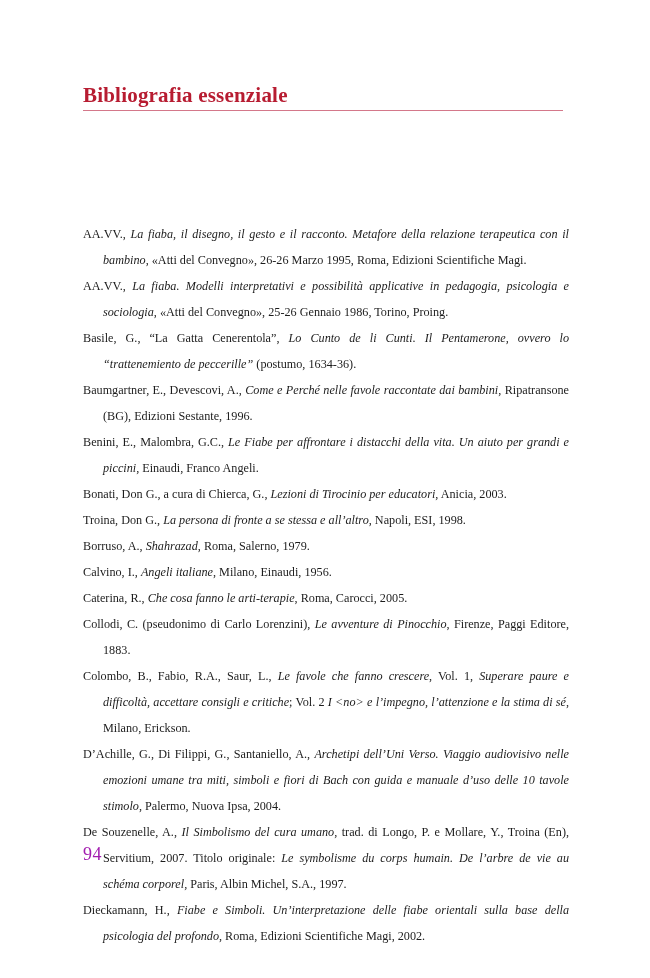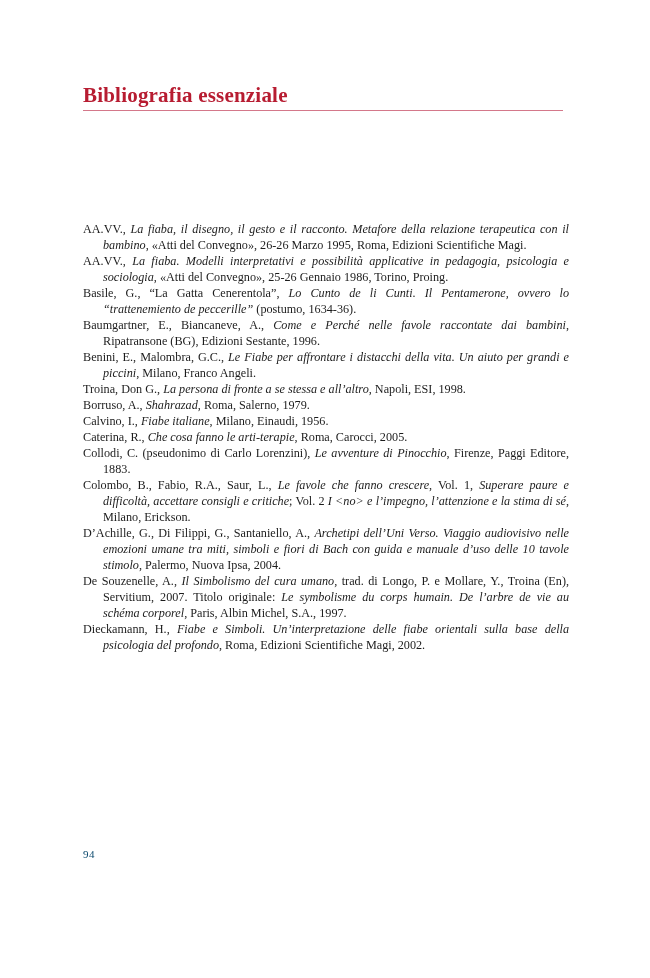--- a/index.html
+++ b/index.html
@@ -40,58 +40,59 @@
     border-bottom: 1px solid var(--rule);
   }
   .bibliography {
     position: absolute;
     left: 83px;
     width: 486px;
     top: 221px;
   }
   .entry {
     font-size: 12.2px;
-    line-height: 16px;
+    line-height: 26px;
     text-align: justify;
     text-indent: -20px;
     padding-left: 20px;
     color: var(--ink);
   }
   .entry .it { font-style: italic; }
   .entry .rm { font-style: normal; }
   .page-footer {
     position: absolute;
     left: 83px;
     top: 844px;
   }
   .page-number {
-    font-size: 11px;
-    color: #0c4a6e;
+    font-size: 18px;
+    color: #a21caf;
     letter-spacing: 0.5px;
   }
 </style>
 </head>
 <body>
 
 <div class="page">
 
   <header class="page-header">
     <h1 class="heading">Bibliografia essenziale</h1>
     <div class="heading-rule"></div>
   </header>
 
   <main class="bibliography" id="bibliography">
       <p class="entry"><span class="rm">AA.VV., </span><span class="it">La fiaba, il disegno, il gesto e il racconto. Metafore della relazione terapeutica con il bambino</span><span class="rm">, «Atti del Convegno», 26-26 Marzo 1995, Roma, Edizioni Scientifiche Magi.</span></p>
       <p class="entry"><span class="rm">AA.VV., </span><span class="it">La fiaba. Modelli interpretativi e possibilità applicative in pedagogia, psicologia e sociologia</span><span class="rm">, «Atti del Convegno», 25-26 Gennaio 1986, Torino, Proing.</span></p>
       <p class="entry"><span class="rm">Basile, G., “La Gatta Cenerentola”, </span><span class="it">Lo Cunto de li Cunti. Il Pentamerone, ovvero lo “trattenemiento de peccerille”</span><span class="rm"> (postumo, 1634-36).</span></p>
-      <p class="entry"><span class="rm">Baumgartner, E., Biancaneve, A., </span><span class="it">Come e Perché nelle favole raccontate dai bambini</span><span class="rm">, Ripatransone (BG), Edizioni Sestante, 1996.</span></p>
-      <p class="entry"><span class="rm">Benini, E., Malombra, G.C., </span><span class="it">Le Fiabe per affrontare i distacchi della vita. Un aiuto per grandi e piccini</span><span class="rm">, Milano, Franco Angeli.</span></p>
+      <p class="entry"><span class="rm">Baumgartner, E., Devescovi, A., </span><span class="it">Come e Perché nelle favole raccontate dai bambini</span><span class="rm">, Ripatransone (BG), Edizioni Sestante, 1996.</span></p>
+      <p class="entry"><span class="rm">Benini, E., Malombra, G.C., </span><span class="it">Le Fiabe per affrontare i distacchi della vita. Un aiuto per grandi e piccini</span><span class="rm">, Einaudi, Franco Angeli.</span></p>
+      <p class="entry"><span class="rm">Bonati, Don G., a cura di Chierca, G., </span><span class="it">Lezioni di Tirocinio per educatori</span><span class="rm">, Anicia, 2003.</span></p>
       <p class="entry"><span class="rm">Troina, Don G., </span><span class="it">La persona di fronte a se stessa e all’altro</span><span class="rm">, Napoli, ESI, 1998.</span></p>
       <p class="entry"><span class="rm">Borruso, A., </span><span class="it">Shahrazad</span><span class="rm">, Roma, Salerno, 1979.</span></p>
-      <p class="entry"><span class="rm">Calvino, I., </span><span class="it">Fiabe italiane</span><span class="rm">, Milano, Einaudi, 1956.</span></p>
+      <p class="entry"><span class="rm">Calvino, I., </span><span class="it">Angeli italiane</span><span class="rm">, Milano, Einaudi, 1956.</span></p>
       <p class="entry"><span class="rm">Caterina, R., </span><span class="it">Che cosa fanno le arti-terapie</span><span class="rm">, Roma, Carocci, 2005.</span></p>
       <p class="entry"><span class="rm">Collodi, C. (pseudonimo di Carlo Lorenzini), </span><span class="it">Le avventure di Pinocchio</span><span class="rm">, Firenze, Paggi Editore, 1883.</span></p>
       <p class="entry"><span class="rm">Colombo, B., Fabio, R.A., Saur, L., </span><span class="it">Le favole che fanno crescere</span><span class="rm">, Vol. 1, </span><span class="it">Superare paure e difficoltà, accettare consigli e critiche</span><span class="rm">; Vol. 2 </span><span class="it">I &lt;no&gt; e l’impegno, l’attenzione e la stima di sé</span><span class="rm">, Milano, Erickson.</span></p>
       <p class="entry"><span class="rm">D’Achille, G., Di Filippi, G., Santaniello, A., </span><span class="it">Archetipi dell’Uni Verso. Viaggio audiovisivo nelle emozioni umane tra miti, simboli e fiori di Bach con guida e manuale d’uso delle 10 tavole stimolo</span><span class="rm">, Palermo, Nuova Ipsa, 2004.</span></p>
       <p class="entry"><span class="rm">De Souzenelle, A., </span><span class="it">Il Simbolismo del cura umano</span><span class="rm">, trad. di Longo, P. e Mollare, Y., Troina (En), Servitium, 2007. Titolo originale: </span><span class="it">Le symbolisme du corps humain. De l’arbre de vie au schéma corporel</span><span class="rm">, Paris, Albin Michel, S.A., 1997.</span></p>
       <p class="entry"><span class="rm">Dieckamann, H., </span><span class="it">Fiabe e Simboli. Un’interpretazione delle fiabe orientali sulla base della psicologia del profondo</span><span class="rm">, Roma, Edizioni Scientifiche Magi, 2002.</span></p>
     </main>
 
   <footer class="page-footer">
     <span class="page-number">94</span>

